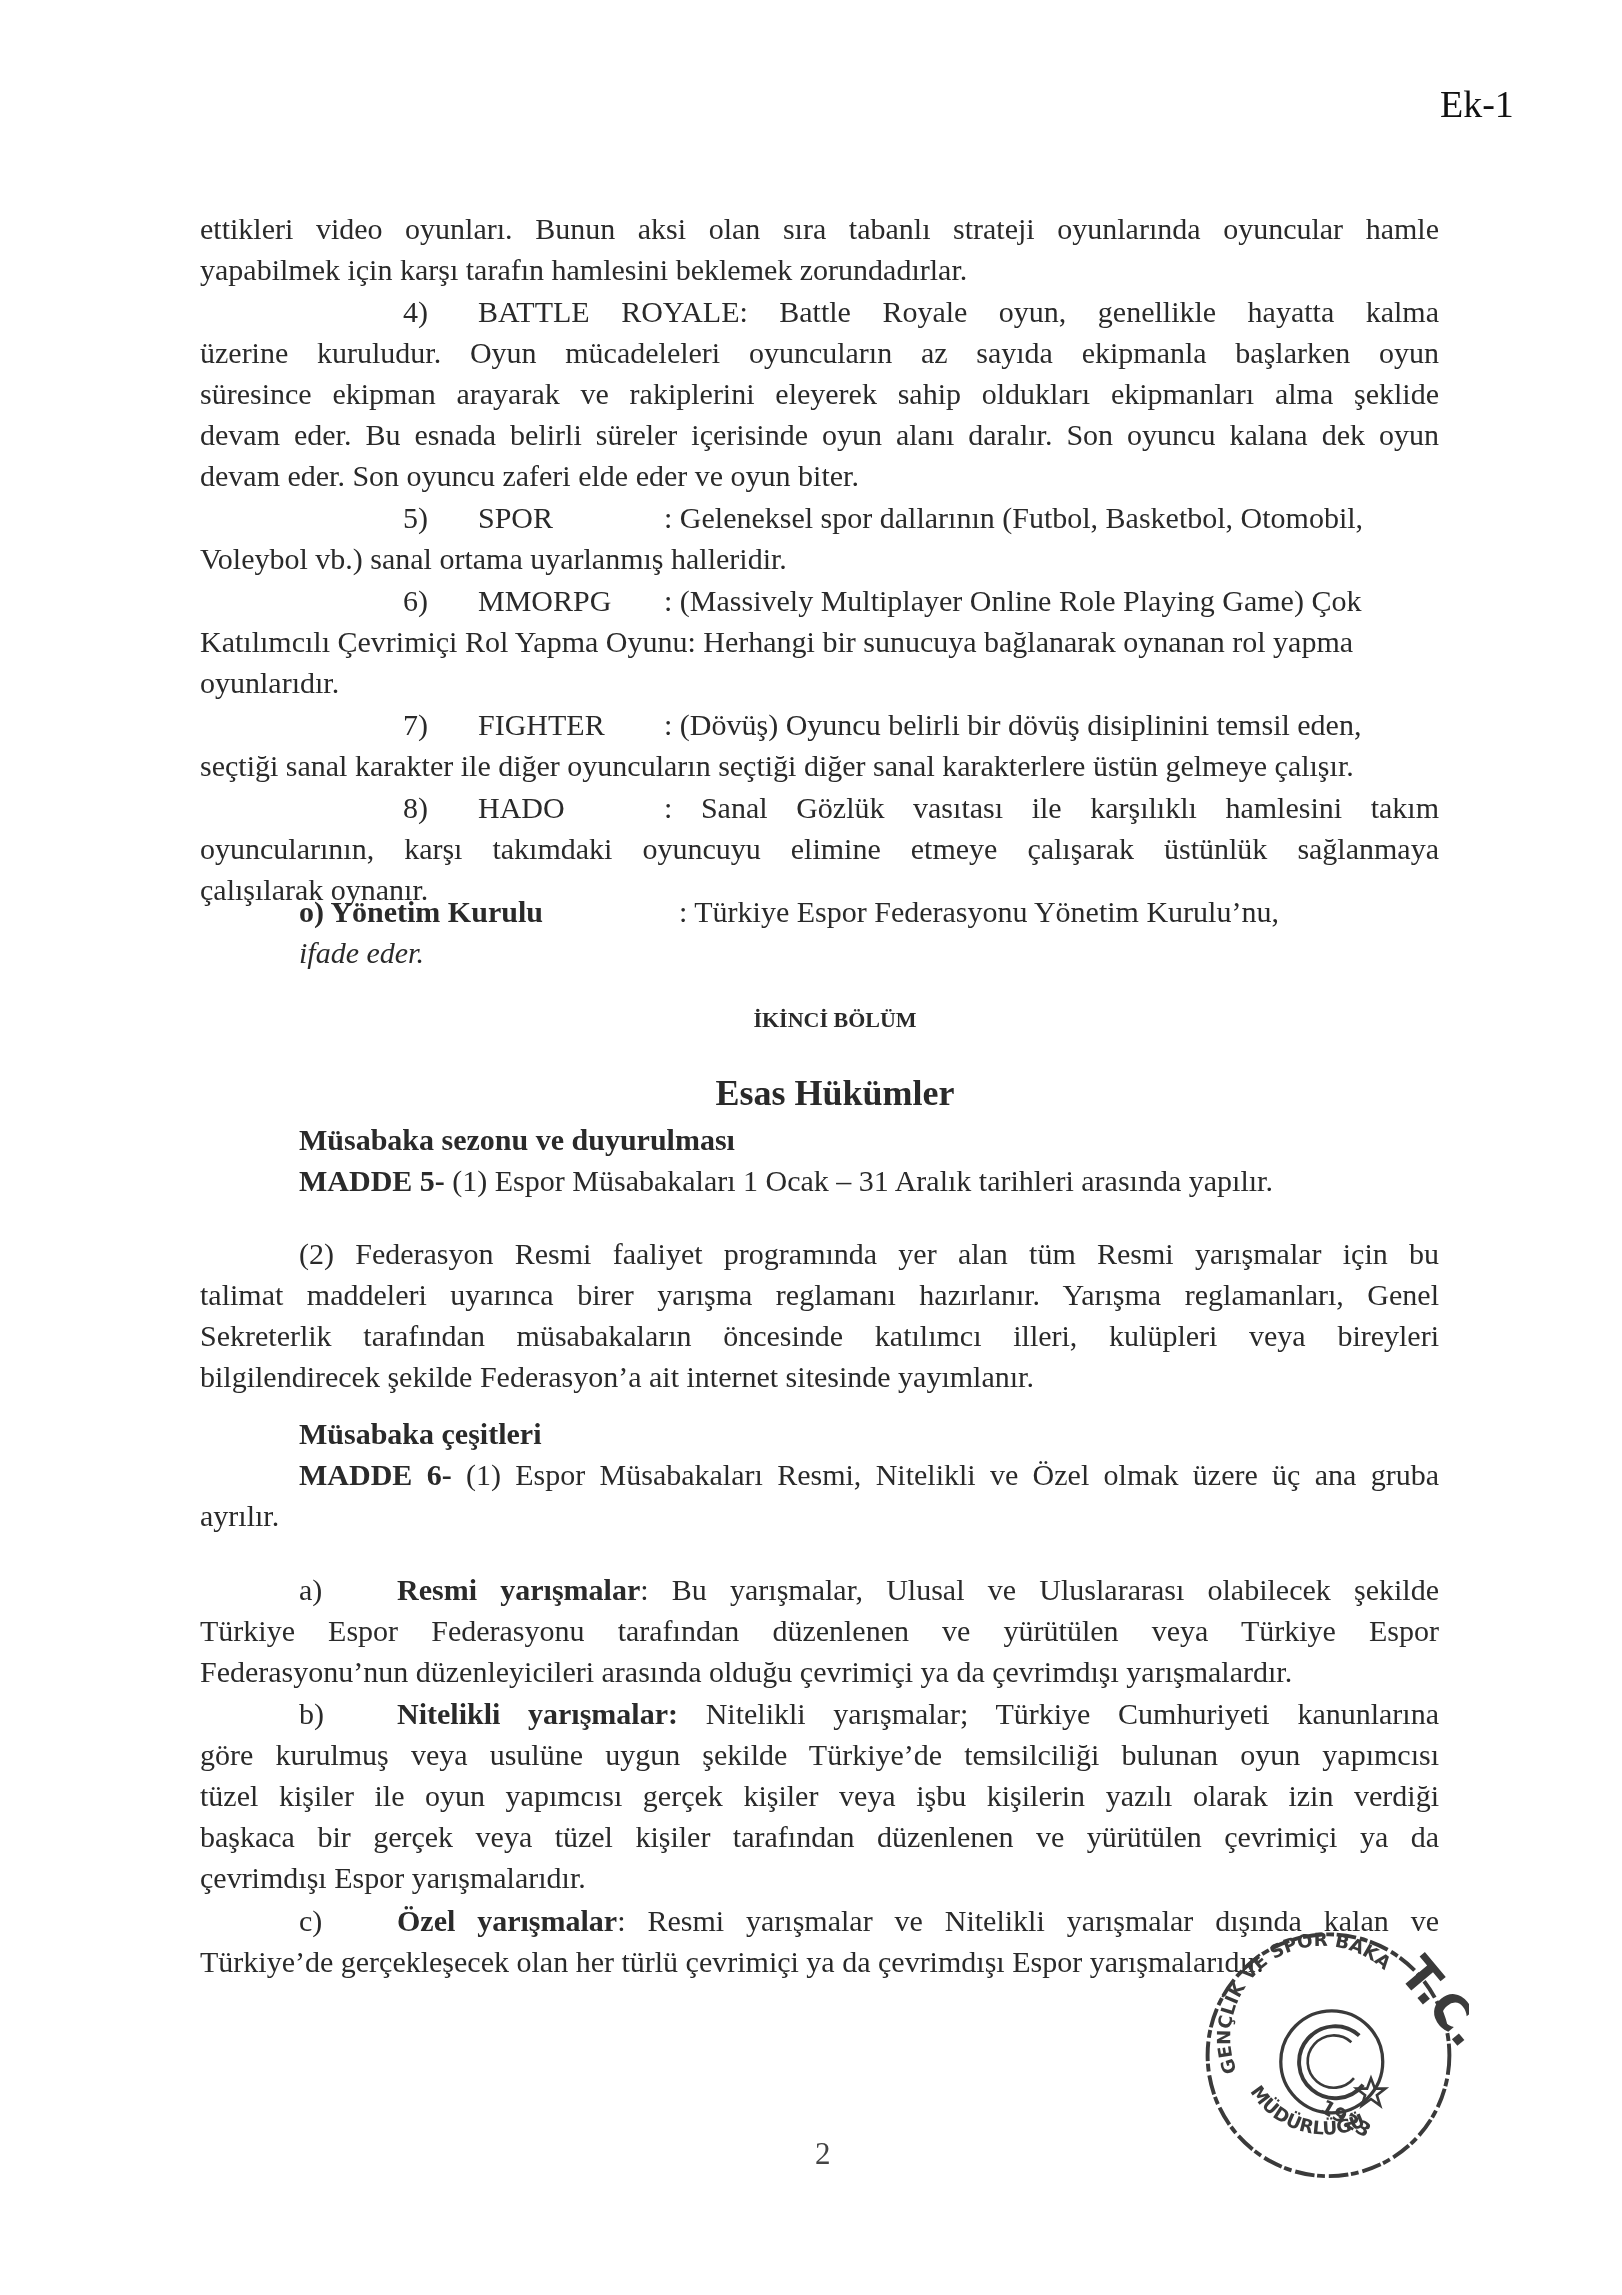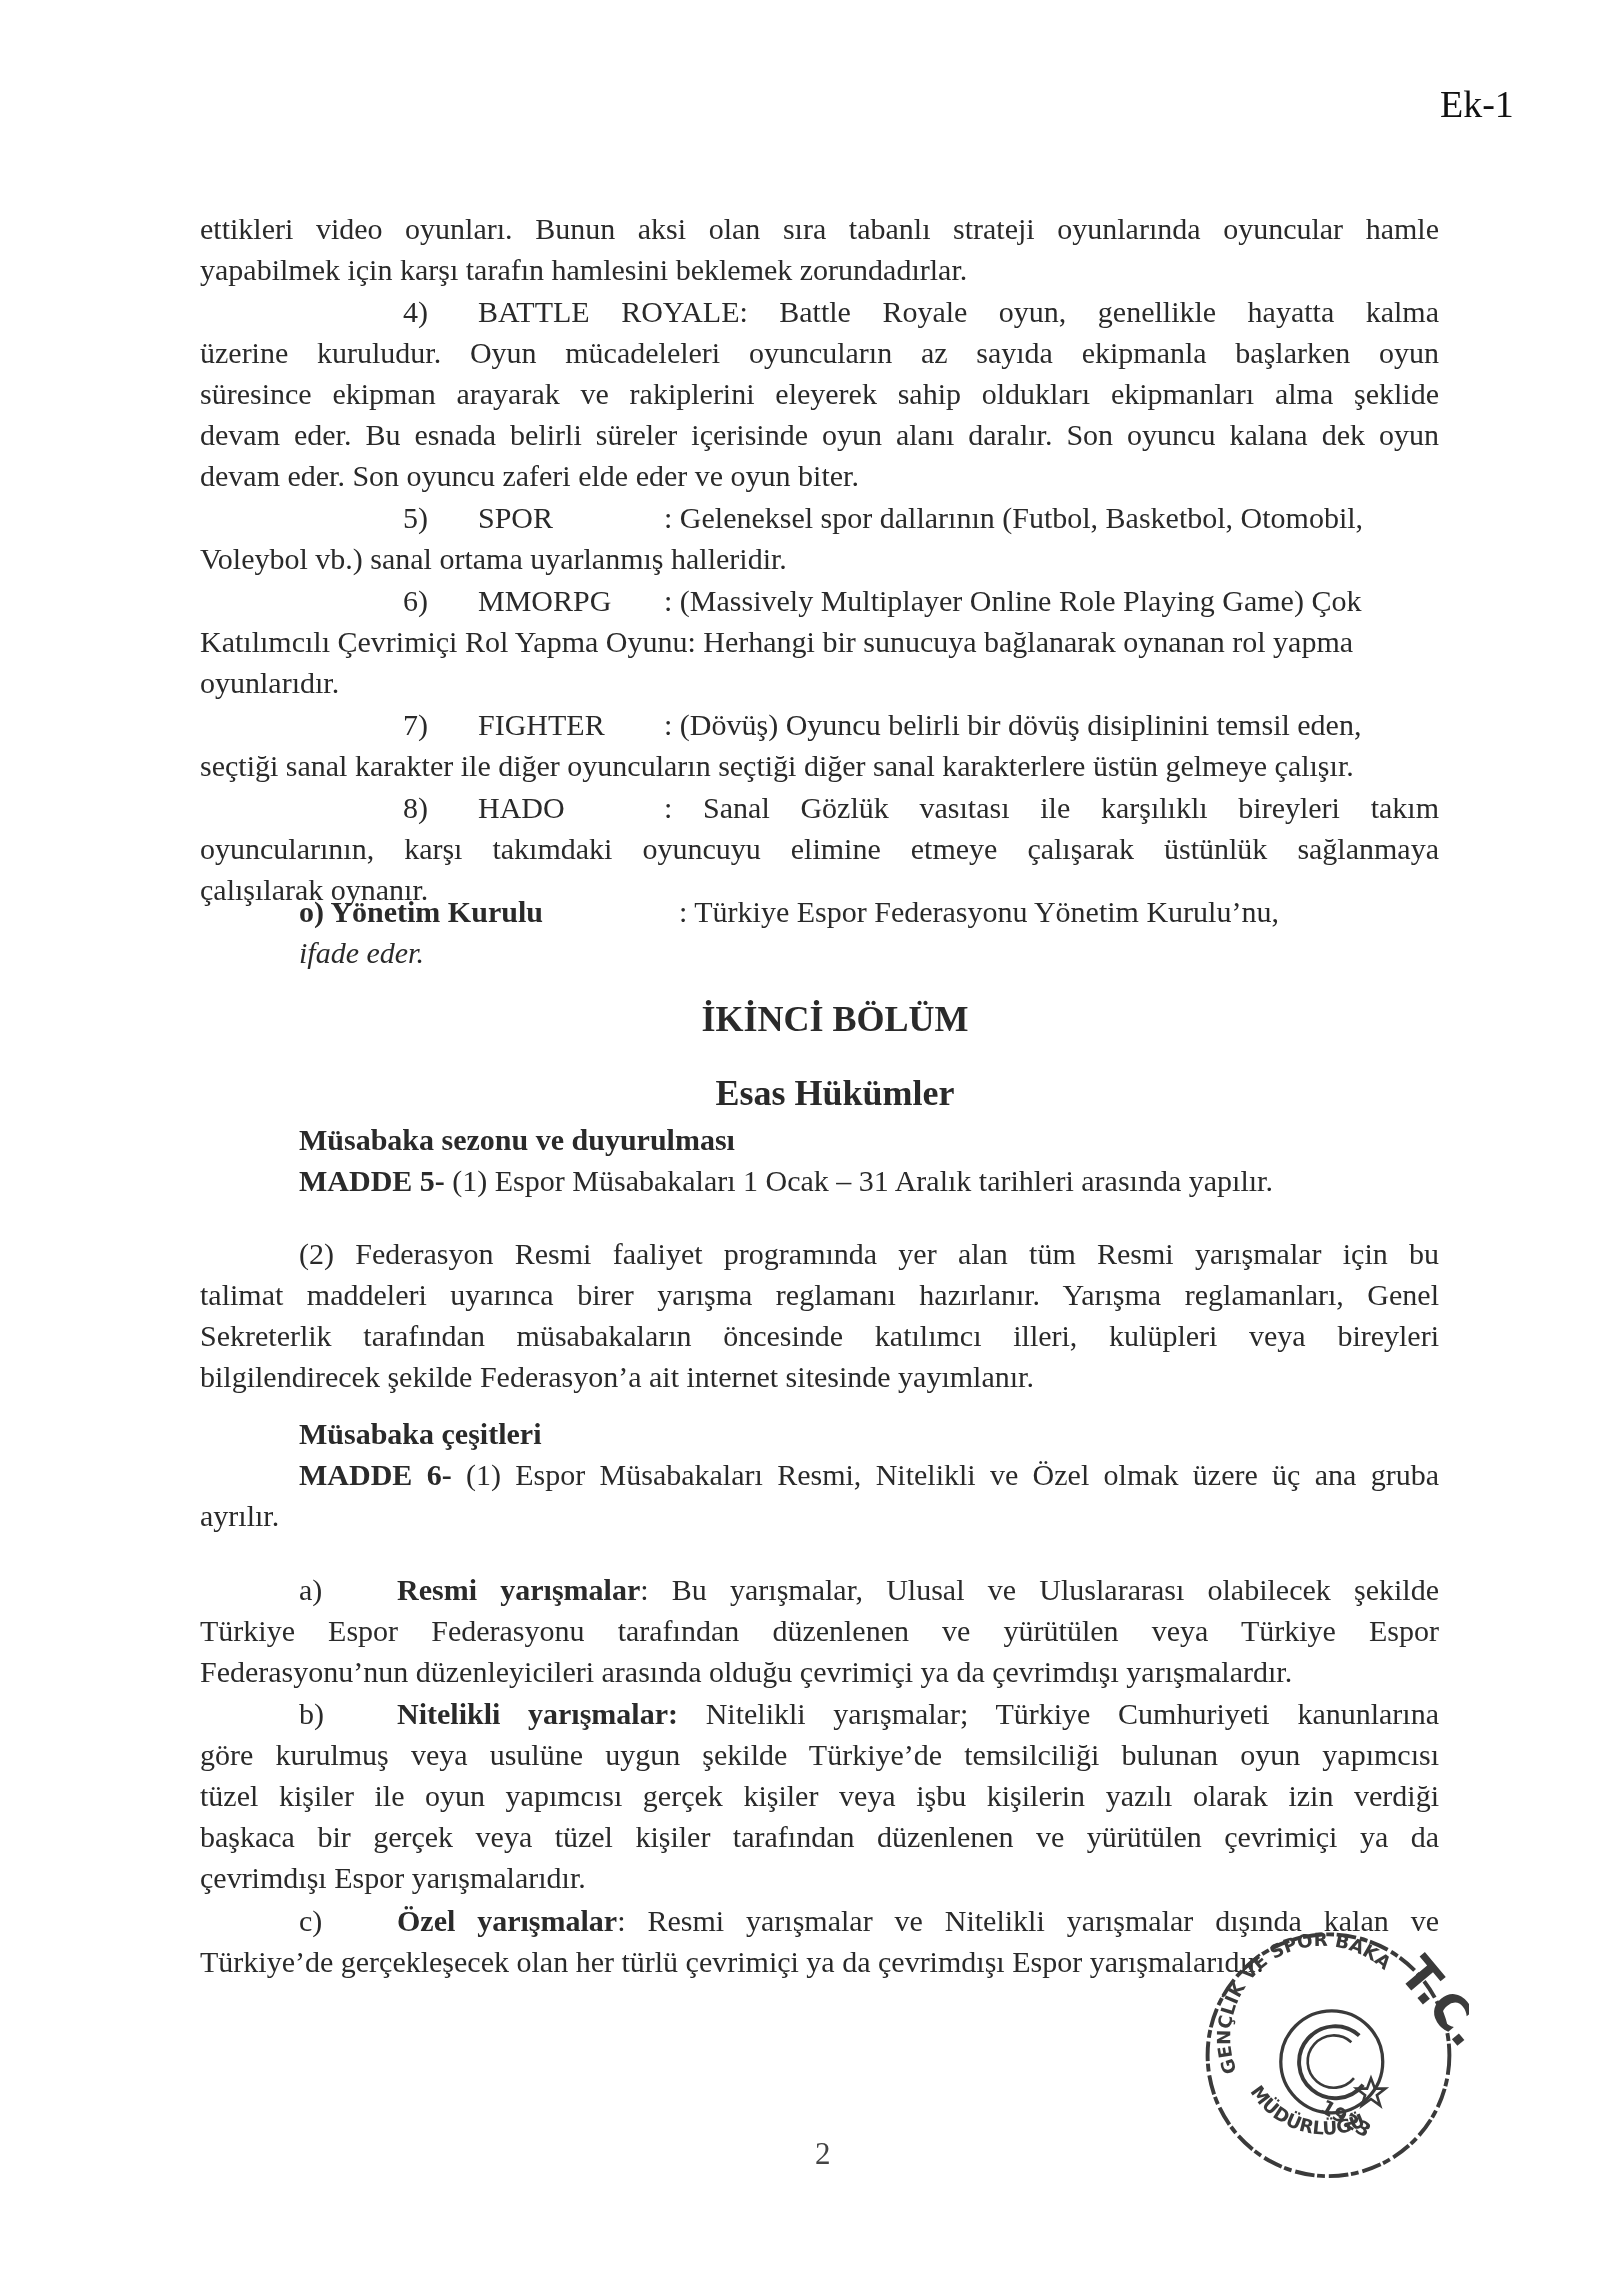--- a/index.html
+++ b/index.html
@@ -59,34 +59,34 @@
 
   <div class="block" style="top:704px;">
     <span class="line" style="padding-left:203px;">
       <span style="display:inline-block;width:75px;">7)</span><span style="display:inline-block;width:186px;">FIGHTER</span><span>: (Dövüş) Oyuncu belirli bir dövüş disiplinini temsil eden,</span>
     </span>
     <span class="line">seçtiği sanal karakter ile diğer oyuncuların seçtiği diğer sanal karakterlere üstün gelmeye çalışır.</span>
   </div>
 
   <div class="block" style="top:787px;">
     <span class="line j" style="padding-left:203px; box-sizing:border-box;">
-      <span style="display:inline-block;width:75px;">8)</span><span style="display:inline-block;width:186px;">HADO</span><span>: Sanal Gözlük vasıtası ile karşılıklı bireyleri takım</span>
+      <span style="display:inline-block;width:75px;">8)</span><span style="display:inline-block;width:186px;">HADO</span><span>: Sanal Gözlük vasıtası ile karşılıklı hamlesini takım</span>
     </span>
     <span class="line j">oyuncularının, karşı takımdaki oyuncuyu elimine etmeye çalışarak üstünlük sağlanmaya</span>
     <span class="line">çalışılarak oynanır.</span>
   </div>
 
   <div class="block" style="top:891px;">
     <span class="line" style="padding-left:99px;">
       <span style="display:inline-block;width:380px;font-weight:bold;">o) Yönetim Kurulu</span><span>: Türkiye Espor Federasyonu Yönetim Kurulu’nu,</span>
     </span>
     <span class="line" style="padding-left:99px;font-style:italic;">ifade eder.</span>
   </div>
 
-  <div class="center" style="top:998px; font-size:36px;">
+  <div class="center" style="top:998px; font-size:22px;">
     <span style="margin-left:47px;">İKİNCİ BÖLÜM</span>
   </div>
   <div class="center" style="top:1072px; font-size:36px;">
     <span style="margin-left:47px;">Esas Hükümler</span>
   </div>
 
   <div class="block" style="top:1119px;">
     <span class="line bold" style="padding-left:99px;">Müsabaka sezonu ve duyurulması</span>
     <span class="line" style="padding-left:99px;">
       <span class="bold">MADDE 5-</span>

